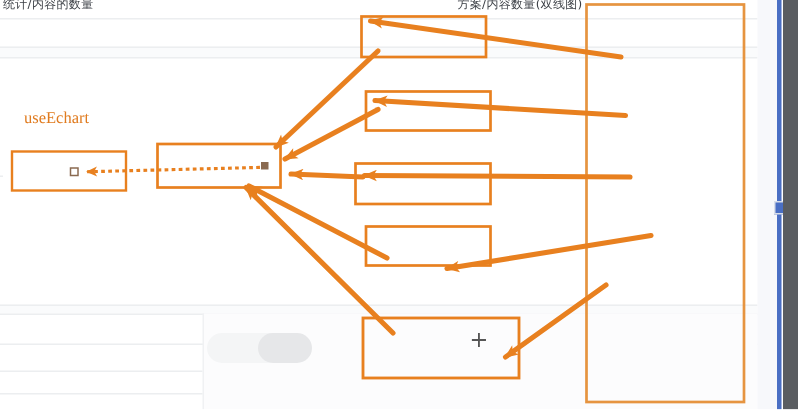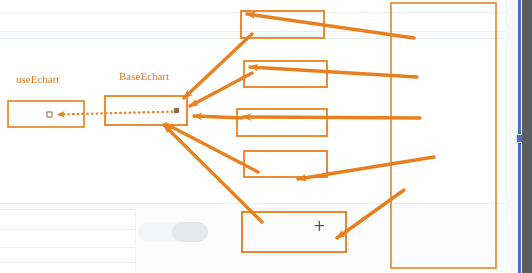--- a/index.html
+++ b/index.html
@@ -118,20 +118,22 @@
 </style>
 </head>
 <body>
 
 <div id="screen">
 
   <div class="bg-layer">
 
     <div class="bg-panel" style="left:0;top:0;width:505px;height:273px;"></div>
 
+    <div class="clipped-text" style="left:2px;top:-1px;width:140px;">统计/内容的数量</div>
+    <div class="clipped-text" style="left:305px;top:-1px;width:120px;">方案/内容数量(双线图)</div>
 
     <div class="bg-rule" style="top:12px;width:505px;"></div>
     <div class="bg-band" style="left:0;top:31px;width:505px;height:7px;"></div>
     <div class="bg-rule" style="top:31px;width:505px;"></div>
     <div class="bg-rule" style="top:38px;width:505px;"></div>
 
     <div class="bg-rule" style="top:117px;width:2px;"></div>
 
     <div class="bg-band" style="left:0;top:203px;width:505px;height:6px;"></div>
     <div class="bg-rule" style="top:203px;width:505px;"></div>
@@ -192,18 +194,17 @@
       <g stroke="#e8801f" stroke-width="3.4" stroke-linecap="round" fill="none">
         <line x1="414" y1="38" x2="247" y2="14" marker-end="url(#ah)"></line>
         <line x1="417" y1="77" x2="250" y2="67" marker-end="url(#ah)"></line>
         <line x1="420" y1="118" x2="243" y2="117" marker-end="url(#ah)"></line>
         <line x1="434" y1="157" x2="298" y2="179" marker-end="url(#ah)"></line>
         <line x1="404" y1="190" x2="337" y2="238" marker-end="url(#ah)"></line>
       </g>
     </svg>
 
     <div class="ann-label" style="left:16px;top:73px;">useEchart</div>
-    <div class="ann-label" style="left:119px;top:70px;">BaseEchart</div>
 
     <div class="plus-glyph" style="left:313px;top:219px;">+</div>
   </div>
 
 </div>
 
 </body></html>

